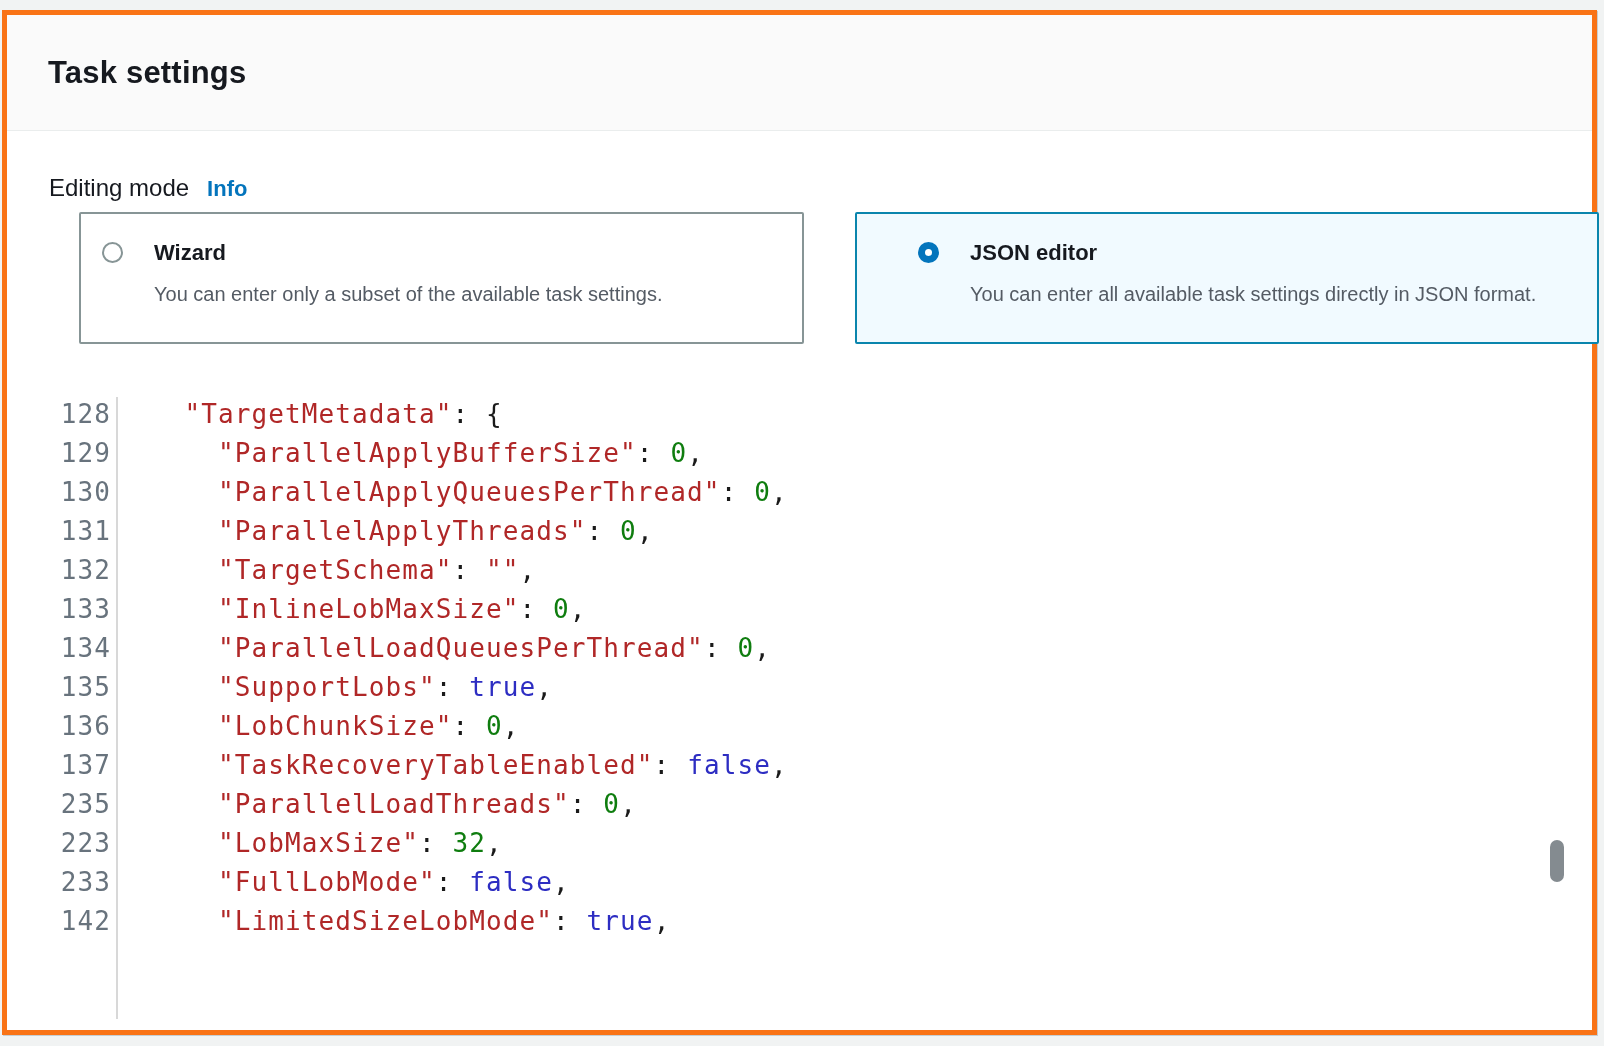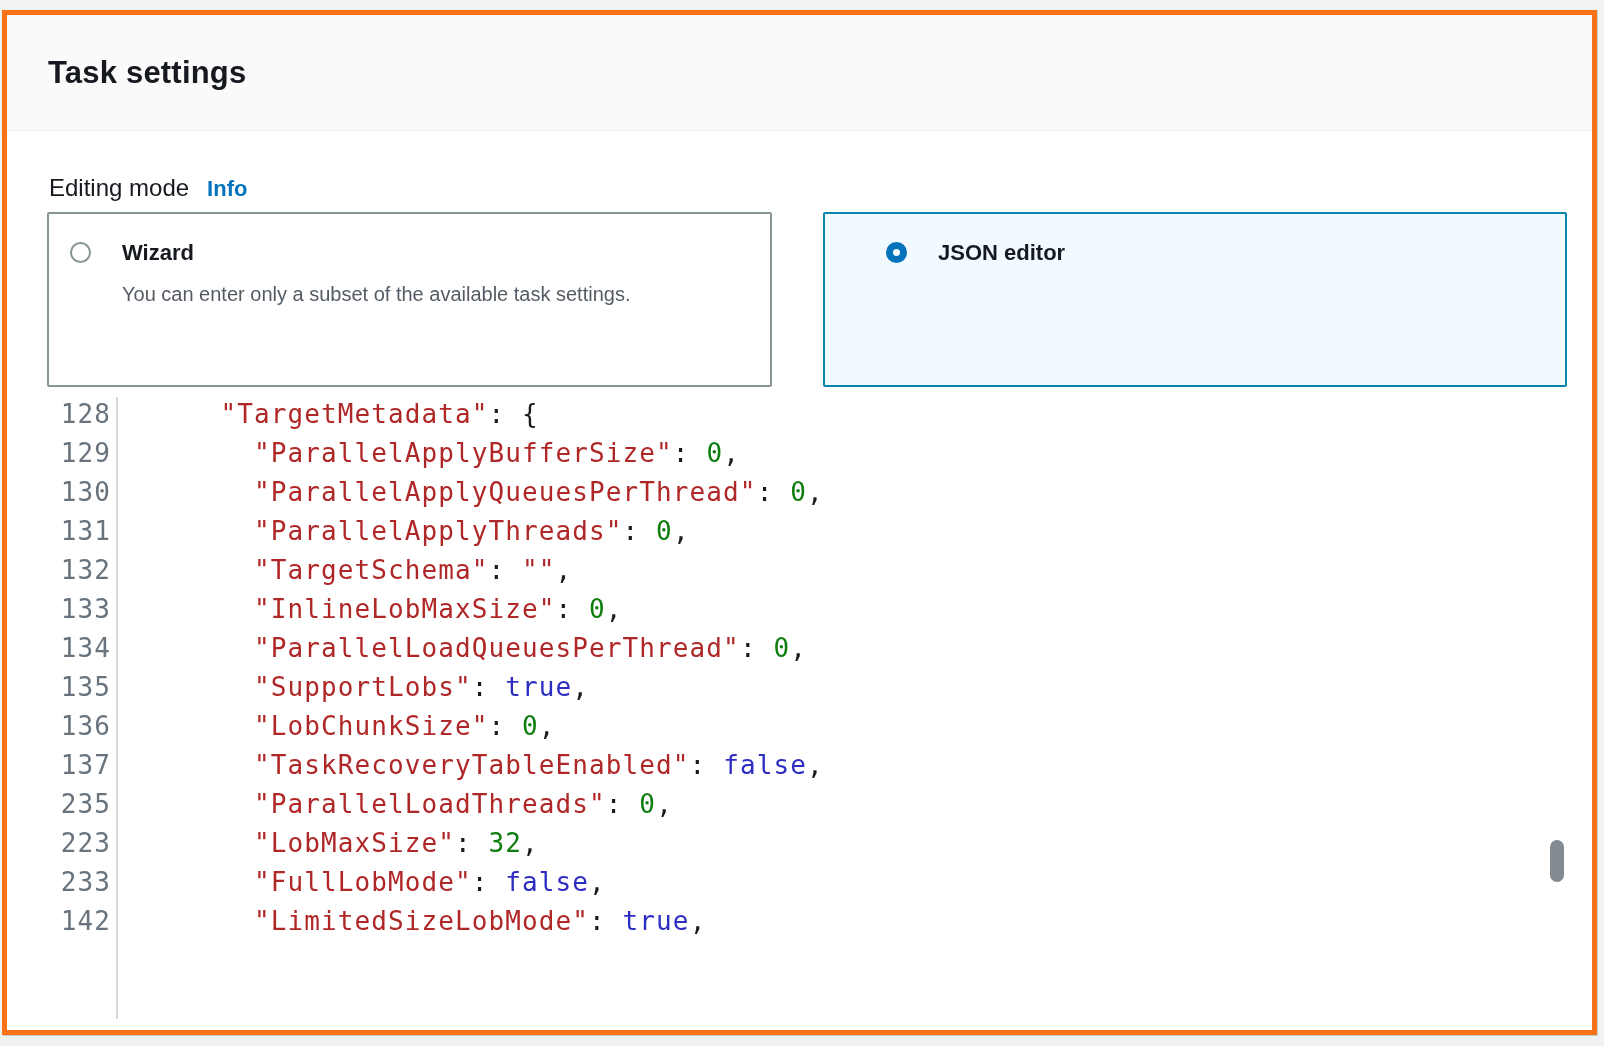--- a/index.html
+++ b/index.html
@@ -18,22 +18,22 @@
     height:116px;background:#fafafa;border-bottom:1px solid #eaeded;
     display:flex;align-items:center;padding-left:41px;box-sizing:border-box;
   }
   .card-title{font-size:31px;font-weight:700;letter-spacing:.2px;}
   .label-row{
     position:absolute;left:42px;top:147px;display:flex;align-items:baseline;gap:18px;margin-top:12px;
   }
   .field-label{font-size:24px;color:#16191f;}
   .info-link{font-size:22px;font-weight:700;color:var(--accent-blue);text-decoration:none;cursor:pointer;}
   .tile{
-    position:absolute;top:197px;height:175px;box-sizing:border-box;background:#fff;
-    border:2px solid var(--tile-border);border-radius:2px;cursor:pointer;
+    position:absolute;top:197px;height:132px;box-sizing:border-box;background:#fff;
+    border:2px solid var(--tile-border);border-radius:2px;cursor:pointer;margin-left:32px;
   }
   .tile.selected{background:var(--selected-bg);border-color:var(--selected-border);}
   .tile-inner{display:flex;padding:25px 24px 0 21px;}
   .radio{
     width:21px;height:21px;border-radius:50%;flex:none;margin-top:3px;
     box-sizing:border-box;border:2px solid #879596;background:#fff;position:relative;
   }
   .radio.checked{border:none;background:var(--accent-blue);}
   .radio.checked::after{
     content:"";position:absolute;left:7px;top:7px;width:7px;height:7px;border-radius:50%;background:#fff;
@@ -42,21 +42,21 @@
   .tile-title{font-size:22px;font-weight:600;color:#16191f;line-height:28px;}
   .tile-desc{margin-top:11px;font-size:20px;color:#545b64;line-height:32px;}
   .tile-desc.narrow{max-width:592px;}
   
   .editor{
     position:absolute;left:0;top:380px;right:4px;
     font-family:"DejaVu Sans Mono", monospace;
     font-size:26px;letter-spacing:1.1px;
   }
   .gutter-rule{position:absolute;left:109px;top:2px;height:622px;width:2px;background:#d8d8d8;}
-  .code-line{display:flex;height:39px;line-height:39px;white-space:pre;gap:36px;}
+  .code-line{display:flex;height:39px;line-height:39px;white-space:pre;}
   .gutter{width:104px;flex:none;text-align:right;color:var(--code-gutter);}
   .code{padding-left:40px;}
   .tok-key{color:var(--code-key);}
   .tok-str{color:var(--code-string);}
   .tok-num{color:var(--code-number);}
   .tok-bool{color:var(--code-boolean);}
   .tok-punct{color:var(--code-punct);}
   .hl{background:var(--match-highlight);padding:4px 0;}
   .scroll-thumb{
     position:absolute;left:1543px;top:825px;width:14px;height:42px;border-radius:7px;
@@ -85,20 +85,21 @@
         <div class="tile-desc">You can enter only a subset of the available task settings.</div>
       </div>
     </div>
   </div>
 
   <div class="tile selected" style="left:816px;width:744px;padding-left:40px;">
     <div class="tile-inner">
       <span class="radio checked"></span>
       <div class="tile-text">
         <div class="tile-title">JSON editor</div>
+        <div class="tile-desc narrow">You can enter all available task settings directly in JSON format.</div>
       </div>
     </div>
   </div>
 
   <div class="editor">
     <div class="gutter-rule"></div>
     <div>
         <div class="code-line"><span class="gutter">128</span><span class="code"><span class="tok-punct">  </span><span class="tok-key">"TargetMetadata"</span><span class="tok-punct">: {</span></span></div>
         <div class="code-line"><span class="gutter">129</span><span class="code"><span class="tok-punct">    </span><span class="tok-key">"ParallelApplyBufferSize"</span><span class="tok-punct">: </span><span class="tok-num">0</span><span class="tok-punct">,</span></span></div>
         <div class="code-line"><span class="gutter">130</span><span class="code"><span class="tok-punct">    </span><span class="tok-key">"ParallelApplyQueuesPerThread"</span><span class="tok-punct">: </span><span class="tok-num">0</span><span class="tok-punct">,</span></span></div>

